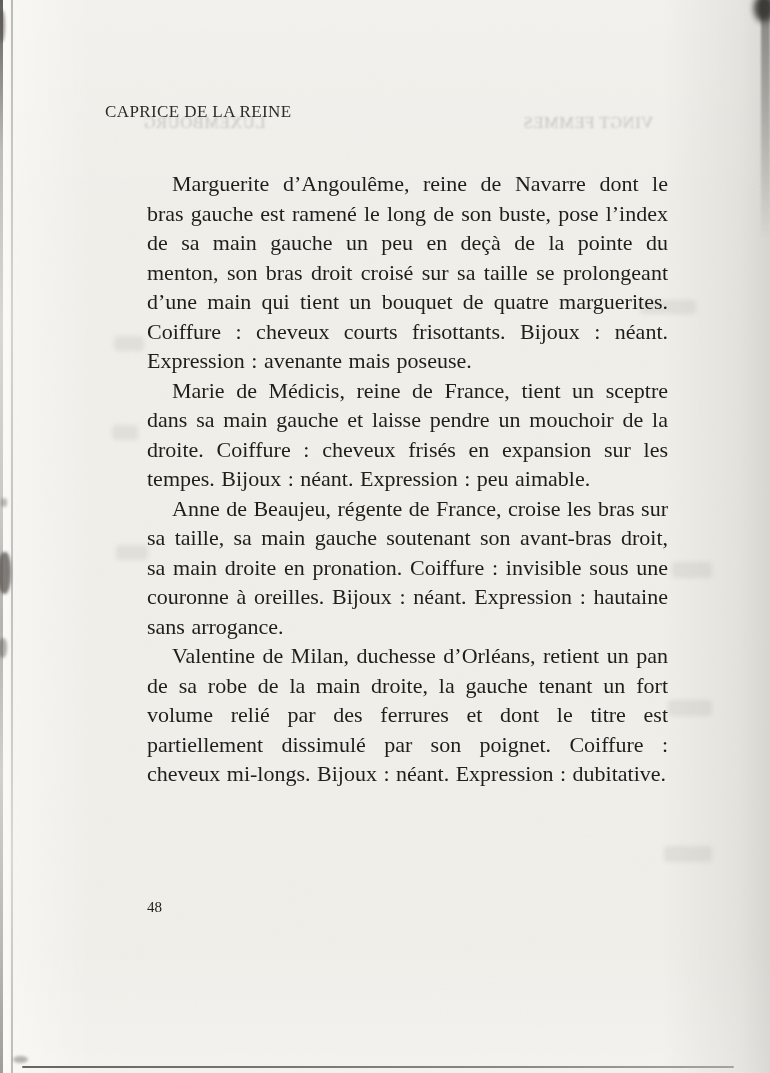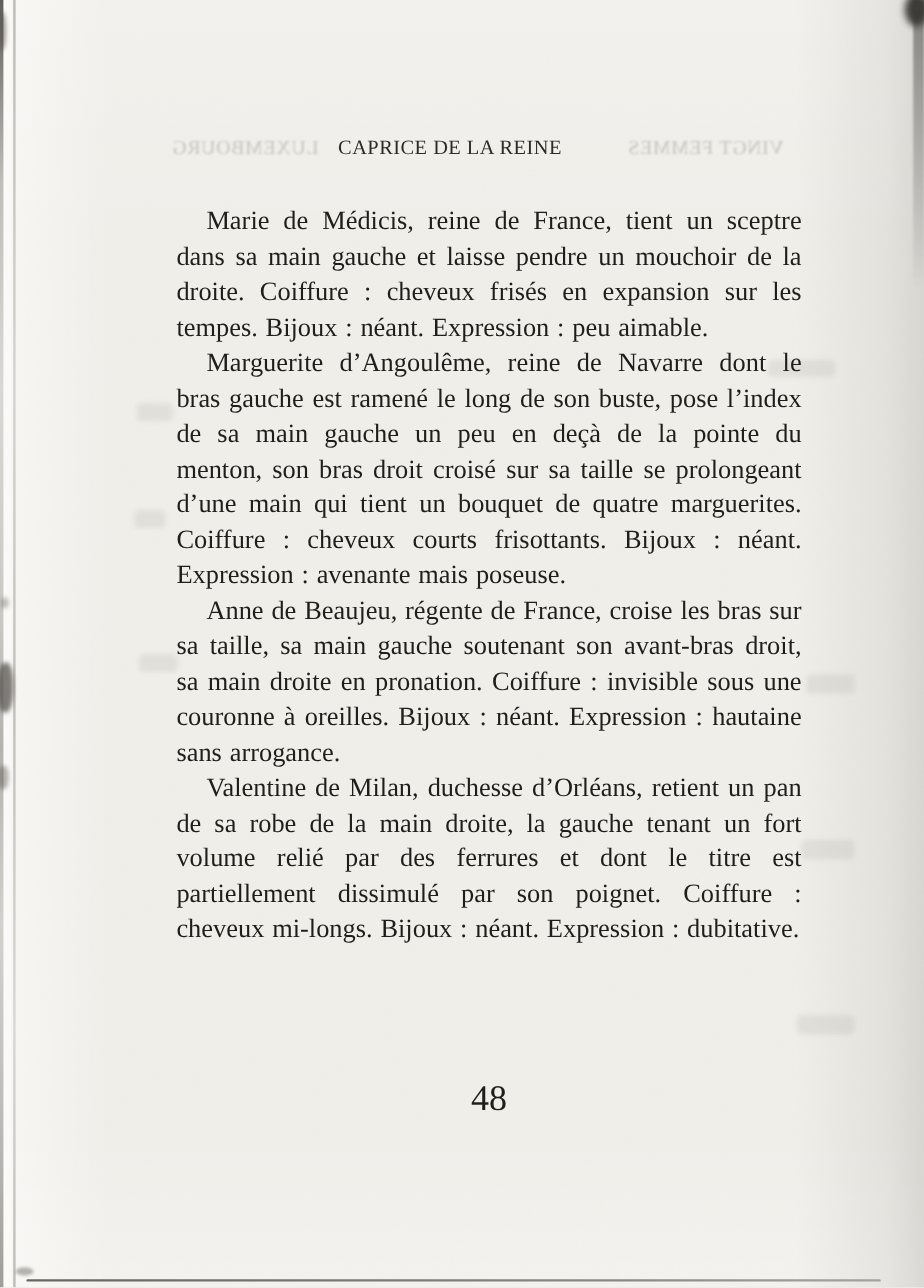--- a/index.html
+++ b/index.html
@@ -40,22 +40,22 @@
   .ghost-blob {
     position: absolute;
     background: rgba(106, 100, 92, 0.10);
     filter: blur(2.2px);
     border-radius: 4px;
     pointer-events: none;
   }
 
   .running-title {
     position: absolute;
-    top: 113px; left: 105px; width: 540px;
-    text-align: center;
+    top: 102px; left: 105px; width: 540px;
+    text-align: left;
     font-size: 17px;
     letter-spacing: 0.4px;
     color: var(--title-ink, #2e2a26);
   }
 
   .textblock {
     position: absolute;
     top: 169px; left: 147px; width: 521px;
     font-size: 22px;
     line-height: 29.5px;
@@ -64,22 +64,21 @@
   }
   .textblock p {
     margin: 0;
     text-indent: 25px;
     word-spacing: 1px;
   }
 
   .pagenum {
     position: absolute;
     top: 899px; left: 147px; width: 521px;
-    text-align: center;
-    font-size: 30px;
+    font-size: 15px;
     color: var(--ink, #211d1a);
   }
 
   
   .edge-left-dark {
     position: absolute; left: 0; top: 0; width: 3px; height: 1073px;
     background: linear-gradient(180deg,
       #454341 0%, #757371 6%, #b5b3af 14%, #d4d2ce 30%,
       #c2c0bc 48%, #a9a7a3 58%, #cccac6 72%, #b0aeaa 88%, #908e8a 100%);
     opacity: .85;
@@ -137,22 +136,22 @@
   <div class="ghost-blob" style="left:112px; top:425px; width:26px; height:15px;"></div>
   <div class="ghost-blob" style="left:116px; top:545px; width:32px; height:15px;"></div>
   <div class="ghost-blob" style="left:672px; top:562px; width:40px; height:16px;"></div>
   <div class="ghost-blob" style="left:668px; top:700px; width:44px; height:16px;"></div>
   <div class="ghost-blob" style="left:664px; top:846px; width:48px; height:16px;"></div>
   <div class="ghost-blob" style="left:640px; top:300px; width:56px; height:14px;"></div>
 
   <div class="running-title">CAPRICE DE LA REINE</div>
 
   <div class="textblock">
+    <p>Marguerite d’Angoulême, reine de Navarre dont le bras gauche est ramené le long de son buste, pose l’index de sa main gauche un peu en deçà de la pointe du menton, son bras droit croisé sur sa taille se prolongeant d’une main qui tient un bouquet de quatre marguerites. Coiffure&nbsp;: cheveux courts frisottants. Bijoux&nbsp;: néant. Expression&nbsp;: avenante mais poseuse.</p>
     <p>Marie de Médicis, reine de France, tient un sceptre dans sa main gauche et laisse pendre un mouchoir de la droite. Coiffure&nbsp;: cheveux frisés en expansion sur les tempes. Bijoux&nbsp;: néant. Expression&nbsp;: peu aimable.</p>
-    <p>Marguerite d’Angoulême, reine de Navarre dont le bras gauche est ramené le long de son buste, pose l’index de sa main gauche un peu en deçà de la pointe du menton, son bras droit croisé sur sa taille se prolongeant d’une main qui tient un bouquet de quatre marguerites. Coiffure&nbsp;: cheveux courts frisottants. Bijoux&nbsp;: néant. Expression&nbsp;: avenante mais poseuse.</p>
     <p>Anne de Beaujeu, régente de France, croise les bras sur sa taille, sa main gauche soutenant son avant-bras droit, sa main droite en pronation. Coiffure&nbsp;: invisible sous une couronne à oreilles. Bijoux&nbsp;: néant. Expression&nbsp;: hautaine sans arrogance.</p>
     <p>Valentine de Milan, duchesse d’Orléans, retient un pan de sa robe de la main droite, la gauche tenant un fort volume relié par des ferrures et dont le titre est partiellement dissimulé par son poignet. Coiffure&nbsp;: cheveux mi-longs. Bijoux&nbsp;: néant. Expression&nbsp;: dubitative.</p>
   </div>
 
   <div class="pagenum">48</div>
 
   <div class="edge-left-dark"></div>
   <div class="edge-left-light"></div>
   <div class="gutter-line"></div>
   <div class="smudge smudge-topleft"></div>

